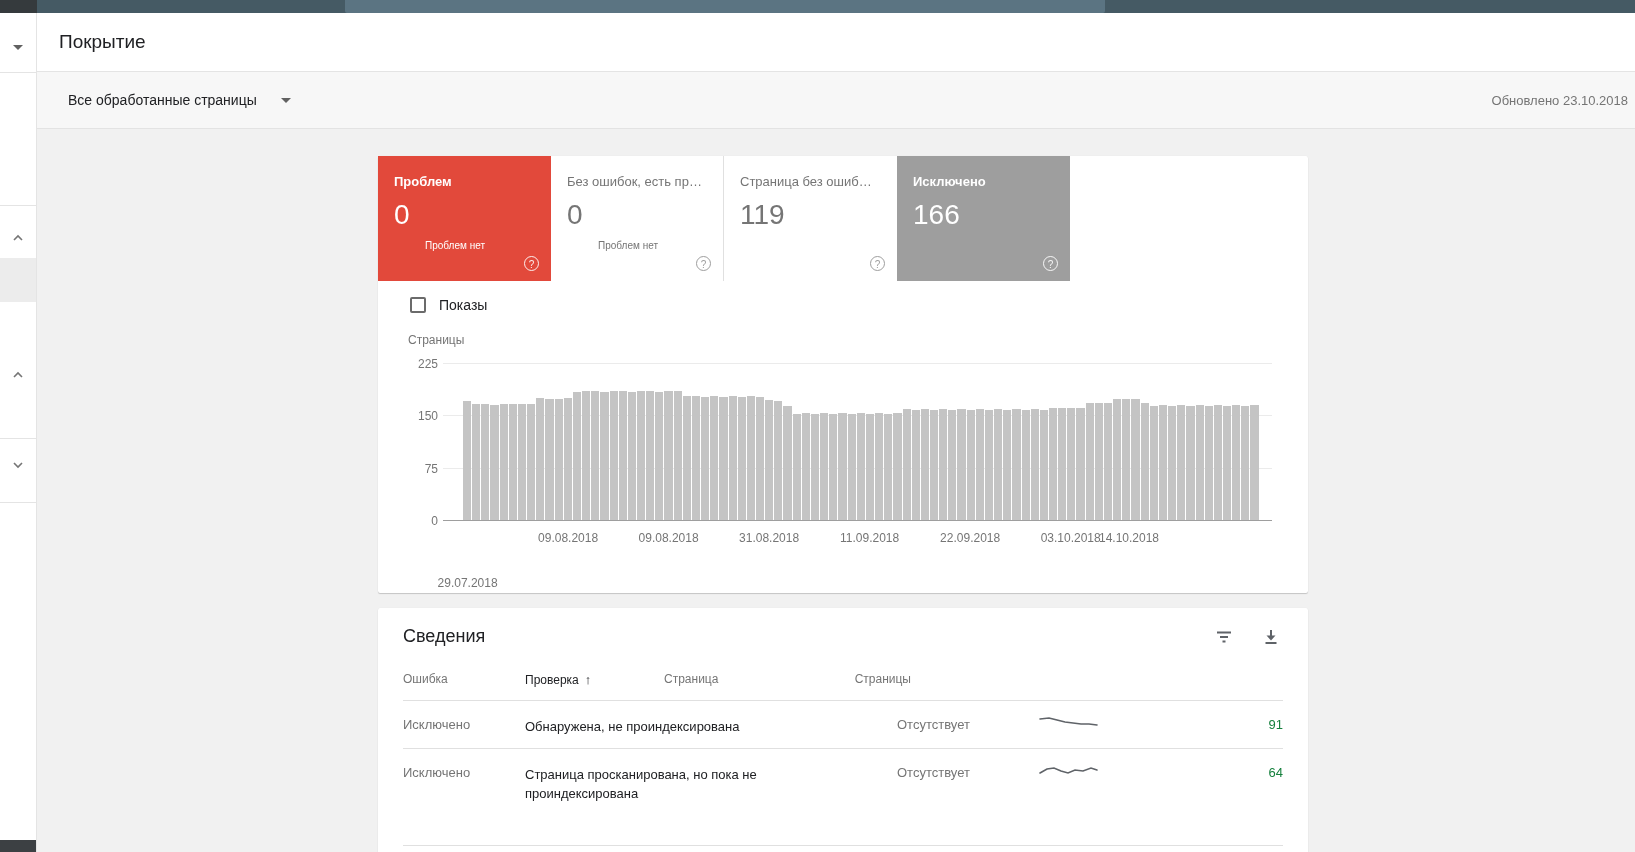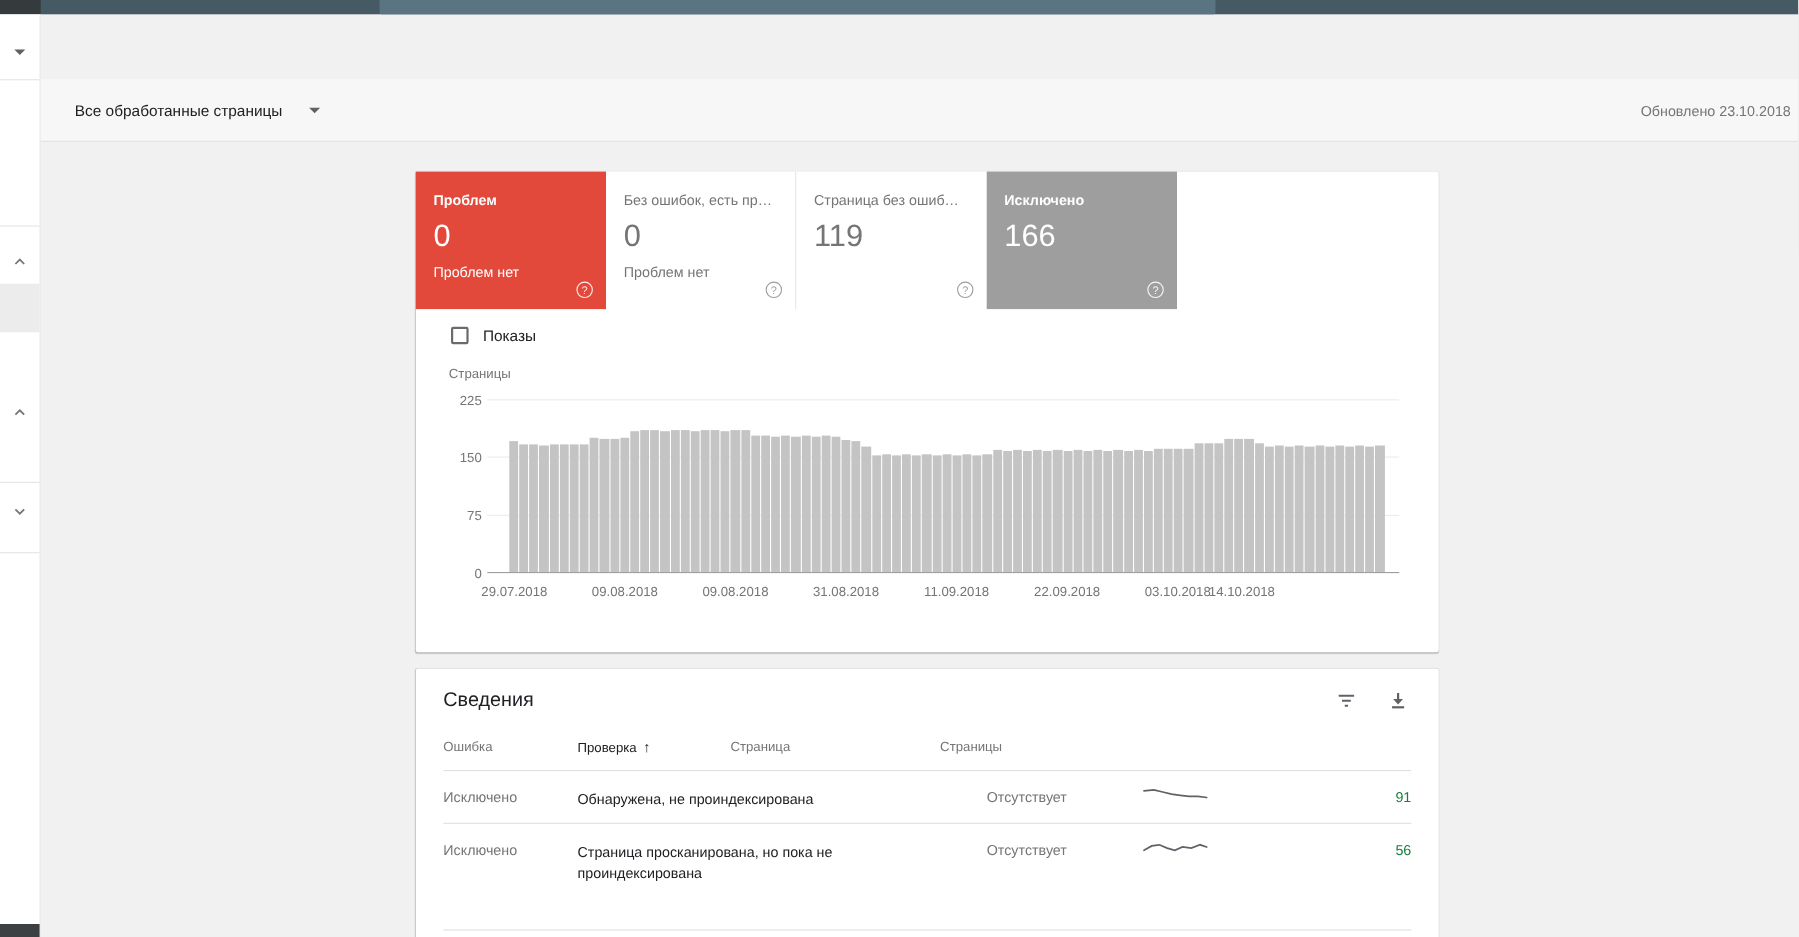--- a/index.html
+++ b/index.html
@@ -45,21 +45,21 @@
   .chart-card { left:378px; top:156px; width:930px; height:437px; }
   .details-card { left:378px; top:608px; width:930px; height:300px; }
 
   
   .tabs { position:absolute; left:0; top:0; height:125px; display:flex; }
   .summary-card { position:relative; width:173px; height:125px; padding:18px 16px; cursor:pointer;
                   background:#fff; }
   .summary-card.b-right { border-right:1px solid #e0e0e0; }
   .summary-card .t { font-size:13px; color:#757575; white-space:nowrap; overflow:hidden; }
   .summary-card .v { font-size:28px; color:#757575; margin-top:10px; font-weight:400; }
-  .summary-card .s { font-size:13px; color:#757575; margin-top:9px; }
+  .summary-card .s { font-size:10px; color:#757575; margin-top:9px;margin-left:31px; }
   .summary-card.selected .t { color:#fff; font-weight:bold; }
   .summary-card.selected .v,
   .summary-card.selected .s { color:#fff; }
   .help-icon { position:absolute; right:12px; bottom:10px; width:15px; height:15px;
                border:1.5px solid #9e9e9e; border-radius:50%; color:#9e9e9e;
                font-size:10px; line-height:15px; text-align:center; cursor:pointer; }
   .summary-card.selected .help-icon { border-color:rgba(255,255,255,.9); color:rgba(255,255,255,.9); }
 
   
   .impressions { position:absolute; left:32px; top:141px; display:flex; align-items:center;
@@ -142,20 +142,23 @@
     </div>
     <div class="side-icon" style="top:442px;">
       <svg class="ic" width="16" height="16" viewBox="0 0 16 16">
           <polyline points="4,6 8,10 12,6" fill="none" stroke="#757575" stroke-width="1.6"></polyline>
         </svg>
     </div>
     <div class="side-divider" style="top:489px"></div>
     <div class="sidebar-footer"></div>
   </aside>
 
+  <header class="page-header">
+    <h1 class="page-title">Покрытие</h1>
+  </header>
 
   <div class="toolbar">
     <div class="filter-dd">
       <span class="lbl">Все обработанные страницы</span>
       <span class="caret"></span>
     </div>
     <div class="updated">Обновлено 23.10.2018</div>
   </div>
 
   <section class="card chart-card">
@@ -289,21 +292,21 @@
           <div class="bar" style="height: 73.3333%; background: rgb(196, 196, 196);"></div>
           <div class="bar" style="height: 72.8889%; background: rgb(196, 196, 196);"></div>
           <div class="bar" style="height: 73.3333%; background: rgb(196, 196, 196);"></div>
           <div class="bar" style="height: 72.8889%; background: rgb(196, 196, 196);"></div>
           <div class="bar" style="height: 73.3333%; background: rgb(196, 196, 196);"></div>
           <div class="bar" style="height: 72.8889%; background: rgb(196, 196, 196);"></div>
           <div class="bar" style="height: 73.3333%; background: rgb(196, 196, 196);"></div>
         </div>
     </div>
     <div class="chart-xticks">
-        <span class="xtick" style="left: 24.569px;">29.07.2018</span>
+        <span class="xtick" style="left: 24.569px; margin-top: 45px;">29.07.2018</span>
         <span class="xtick" style="left: 125.086px;">09.08.2018</span>
         <span class="xtick" style="left: 225.603px;">09.08.2018</span>
         <span class="xtick" style="left: 326.121px;">31.08.2018</span>
         <span class="xtick" style="left: 426.638px;">11.09.2018</span>
         <span class="xtick" style="left: 527.155px;">22.09.2018</span>
         <span class="xtick" style="left: 627.672px;">03.10.2018</span>
         <span class="xtick" style="left: 686px;">14.10.2018</span>
       </div>
   </section>
 
@@ -352,20 +355,20 @@
         <div class="td c-status">Исключено</div>
         <div class="td c-type">
             <div class="wrap">Страница просканирована, но пока не проиндексирована</div>
           </div>
         <div class="td c-valid">Отсутствует</div>
         <div class="td c-trend">
           <svg class="spark" width="66" height="16" viewBox="0 0 60 16">
               <polyline points="1,11 8,7 15,6 22,9 29,11 36,8 44,9 52,6 58,8"></polyline>
             </svg>
         </div>
-        <div class="td c-pages">56</div>
+        <div class="td c-pages">64</div>
       </div>
 
       <div class="tr rowend"></div>
     </div>
   </section>
 
 </div>
 
 </body></html>

